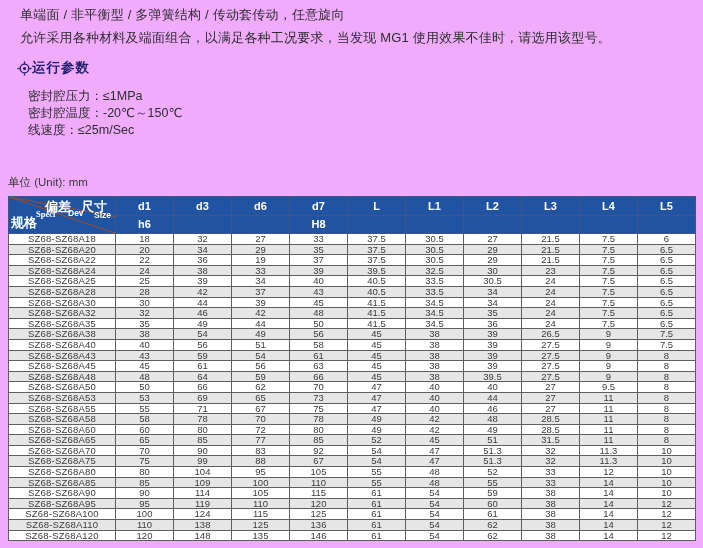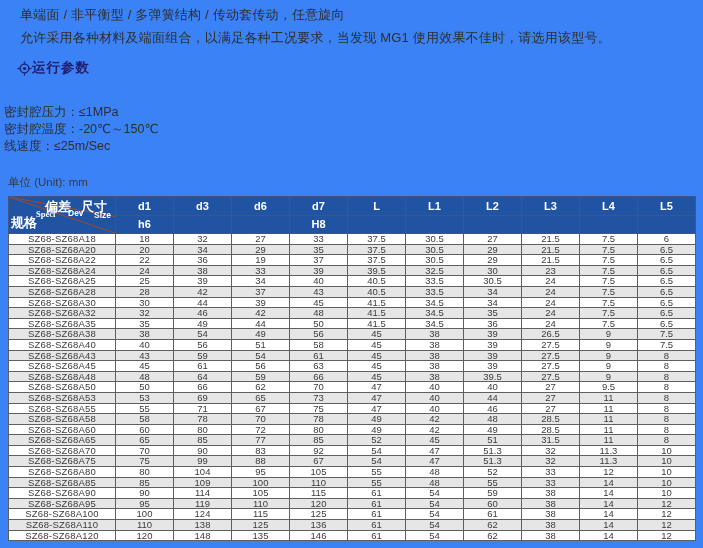--- a/index.html
+++ b/index.html
@@ -1,26 +1,26 @@
 <!DOCTYPE html>
 <html><head>
 <meta charset="utf-8">
 <style>
   html,body{margin:0;padding:0;background:#fff;}
   body{font-family:"Liberation Sans","DejaVu Sans",sans-serif;color:#2f2f2f;}
-  .page{position:relative;width:703px;height:548px;background:#3b82f6;overflow:hidden;}
+  .page{position:relative;width:703px;height:548px;background:#f0abfc;overflow:hidden;}
 
   .intro-line{position:absolute;left:20px;font-size:13px;color:#2e2e2e;letter-spacing:.2px;white-space:nowrap;}
   .intro-line.l1{top:6px;}
   .intro-line.l2{top:29px;}
 
   .section-title{position:absolute;left:17px;top:59px;display:flex;align-items:center;}
   .section-title .txt{font-size:13.5px;font-weight:bold;color:#201d6e;letter-spacing:1px;}
 
-  .params{position:absolute;left:4px;top:88px;font-size:12.5px;color:#2e2e2e;margin-top:16px;}
+  .params{position:absolute;left:28px;top:88px;font-size:12.5px;color:#2e2e2e;}
   .params .param-line{height:16.8px;line-height:16.8px;white-space:nowrap;}
 
   .unit-label{position:absolute;left:8px;top:175px;font-size:11.5px;color:#3a3a3a;}
 
   table.spec{position:absolute;left:8px;top:196px;width:687px;border-collapse:collapse;table-layout:fixed;}
   table.spec th,table.spec td{padding:0;text-align:center;overflow:hidden;white-space:nowrap;}
   table.spec thead th{background:#2153a3;color:#ffffff;font-size:11px;font-weight:bold;
       border:1px solid #3f5583;height:18px;line-height:18px;}
   table.spec thead tr.subrow th{height:17px;line-height:17px;font-size:11px;}
   table.spec tbody td{border:1px solid #5f5f5f;font-size:9.5px;height:9.6px;line-height:9.6px;color:#3b3b3b;background:#ffffff;}

